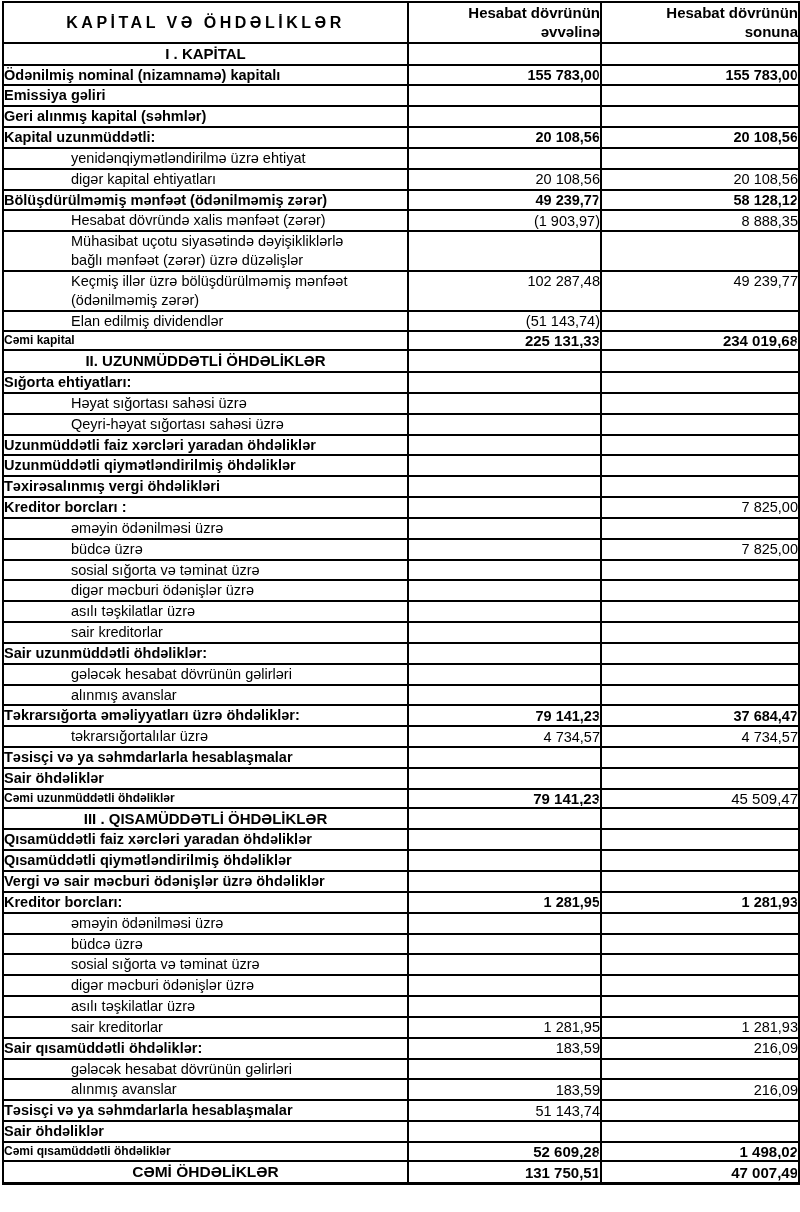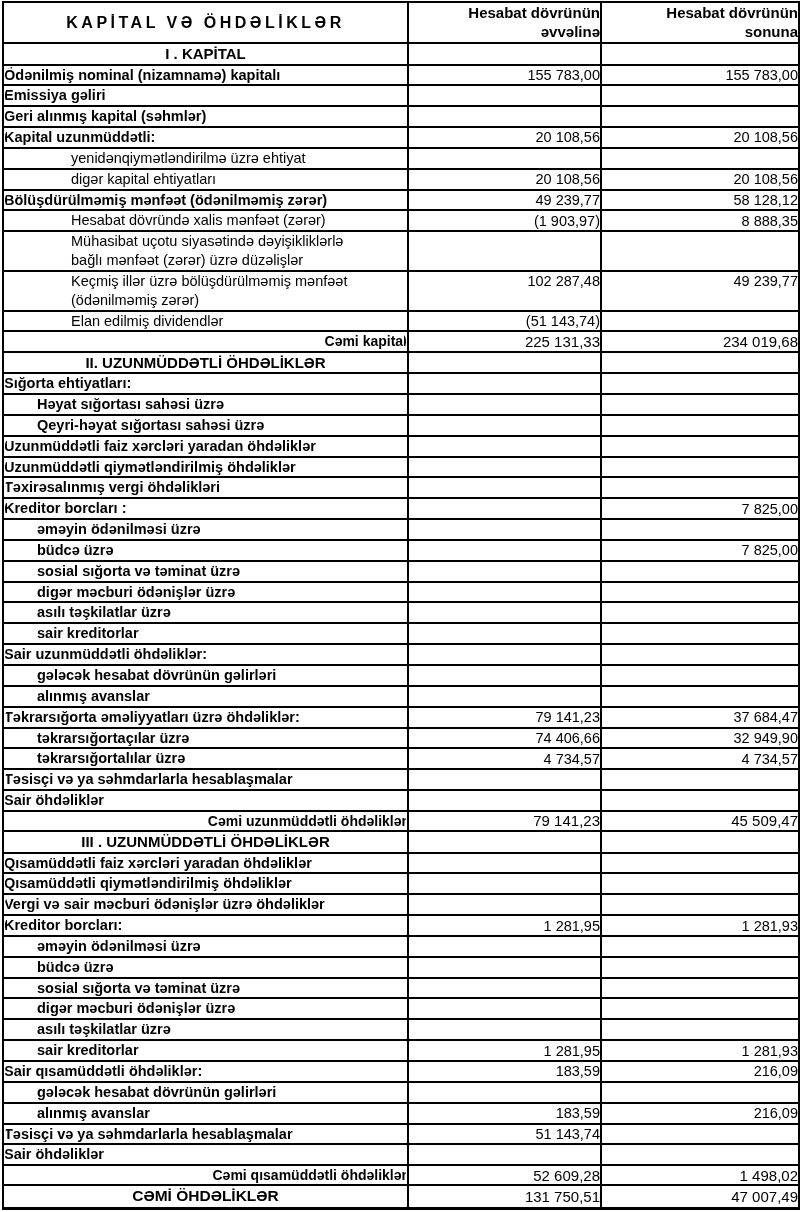--- a/index.html
+++ b/index.html
@@ -18,30 +18,30 @@
     padding: 0;
     vertical-align: middle;
   }
   
   tr.head { height: 41px; }
   th.h-label { font-size: 16px; font-weight: bold; letter-spacing: 3.5px; text-align: center; }
   th.h-col  { font-size: 15px; font-weight: bold; text-align: right; line-height: 1.25; padding: 0 6px; }
   
   tr.row { height: 18px; }
   tr.row.tall { height: 38px; }
-  td.label { text-align: left; padding-left: 6px; padding-right: 4px; font-size: 14.5px; white-space: pre-line; line-height: 1.3; border-radius: 9px; }
+  td.label { text-align: left; padding-left: 6px; padding-right: 4px; font-size: 14.5px; white-space: pre-line; line-height: 1.3; }
   td.value { text-align: right; padding-right: 9px; font-size: 14.5px; font-weight: normal; }
-  td.value.vbold { font-weight: normal; }
+  td.value.vbold { font-weight: bold; border-radius: 10px; }
   tr.tall td.value { vertical-align: top; padding-top: 1px; margin-left: 35px; }
   
   tr.style-bold   td.label { font-weight: bold; }
   tr.style-sub1   td.label { padding-left: 67px; font-weight: normal; }
-  tr.style-sub2   td.label { padding-left: 33px; font-weight: bold; margin-left: 12px; }
+  tr.style-sub2   td.label { padding-left: 67px; font-weight: normal; margin-left: 12px; }
   tr.style-section td.label { text-align: center; font-weight: bold; font-size: 15px; padding-left: 0; }
-  tr.style-total   td.label { text-align: right; font-weight: bold; font-size: 14px; padding-left: 0; }
+  tr.style-total   td.label { text-align: left; font-weight: bold; font-size: 12px; padding-left: 0; }
   tr.style-grand { height: 20px; }
   tr.style-grand   td.label { text-align: center; font-weight: bold; font-size: 15.5px; padding-left: 0; }
   tr.style-grand   td.value { font-size: 15px; }
   tr.style-total   td.value { font-size: 15px; }
 </style>
 </head>
 <body>
 
 <div class="sheet">
   <table class="bs">
@@ -211,46 +211,41 @@
           <td class="label">alınmış avanslar</td>
           <td class="value"></td>
           <td class="value"></td>
         </tr>
         <tr class="row style-bold">
           <td class="label">Təkrarsığorta əməliyyatları üzrə öhdəliklər:</td>
           <td class="value vbold">79 141,23</td>
           <td class="value vbold">37 684,47</td>
         </tr>
         <tr class="row style-sub2">
-          <td class="label">təkrarsığortaçılar üzrə</td>
-          <td class="value">74 406,66</td>
-          <td class="value">32 949,90</td>
-        </tr>
-        <tr class="row style-sub2">
           <td class="label">təkrarsığortalılar üzrə</td>
           <td class="value">4 734,57</td>
           <td class="value">4 734,57</td>
         </tr>
         <tr class="row style-bold">
           <td class="label">Təsisçi və ya səhmdarlarla hesablaşmalar</td>
           <td class="value"></td>
           <td class="value"></td>
         </tr>
         <tr class="row style-bold">
           <td class="label">Sair öhdəliklər</td>
           <td class="value"></td>
           <td class="value"></td>
         </tr>
         <tr class="row style-total">
           <td class="label">Cəmi uzunmüddətli öhdəliklər</td>
           <td class="value vbold">79 141,23</td>
           <td class="value">45 509,47</td>
         </tr>
         <tr class="row style-section">
-          <td class="label">III . UZUNMÜDDƏTLİ ÖHDƏLİKLƏR</td>
+          <td class="label">III . QISAMÜDDƏTLİ ÖHDƏLİKLƏR</td>
           <td class="value"></td>
           <td class="value"></td>
         </tr>
         <tr class="row style-bold">
           <td class="label">Qısamüddətli faiz xərcləri yaradan öhdəliklər</td>
           <td class="value"></td>
           <td class="value"></td>
         </tr>
         <tr class="row style-bold">
           <td class="label">Qısamüddətli qiymətləndirilmiş öhdəliklər</td>

